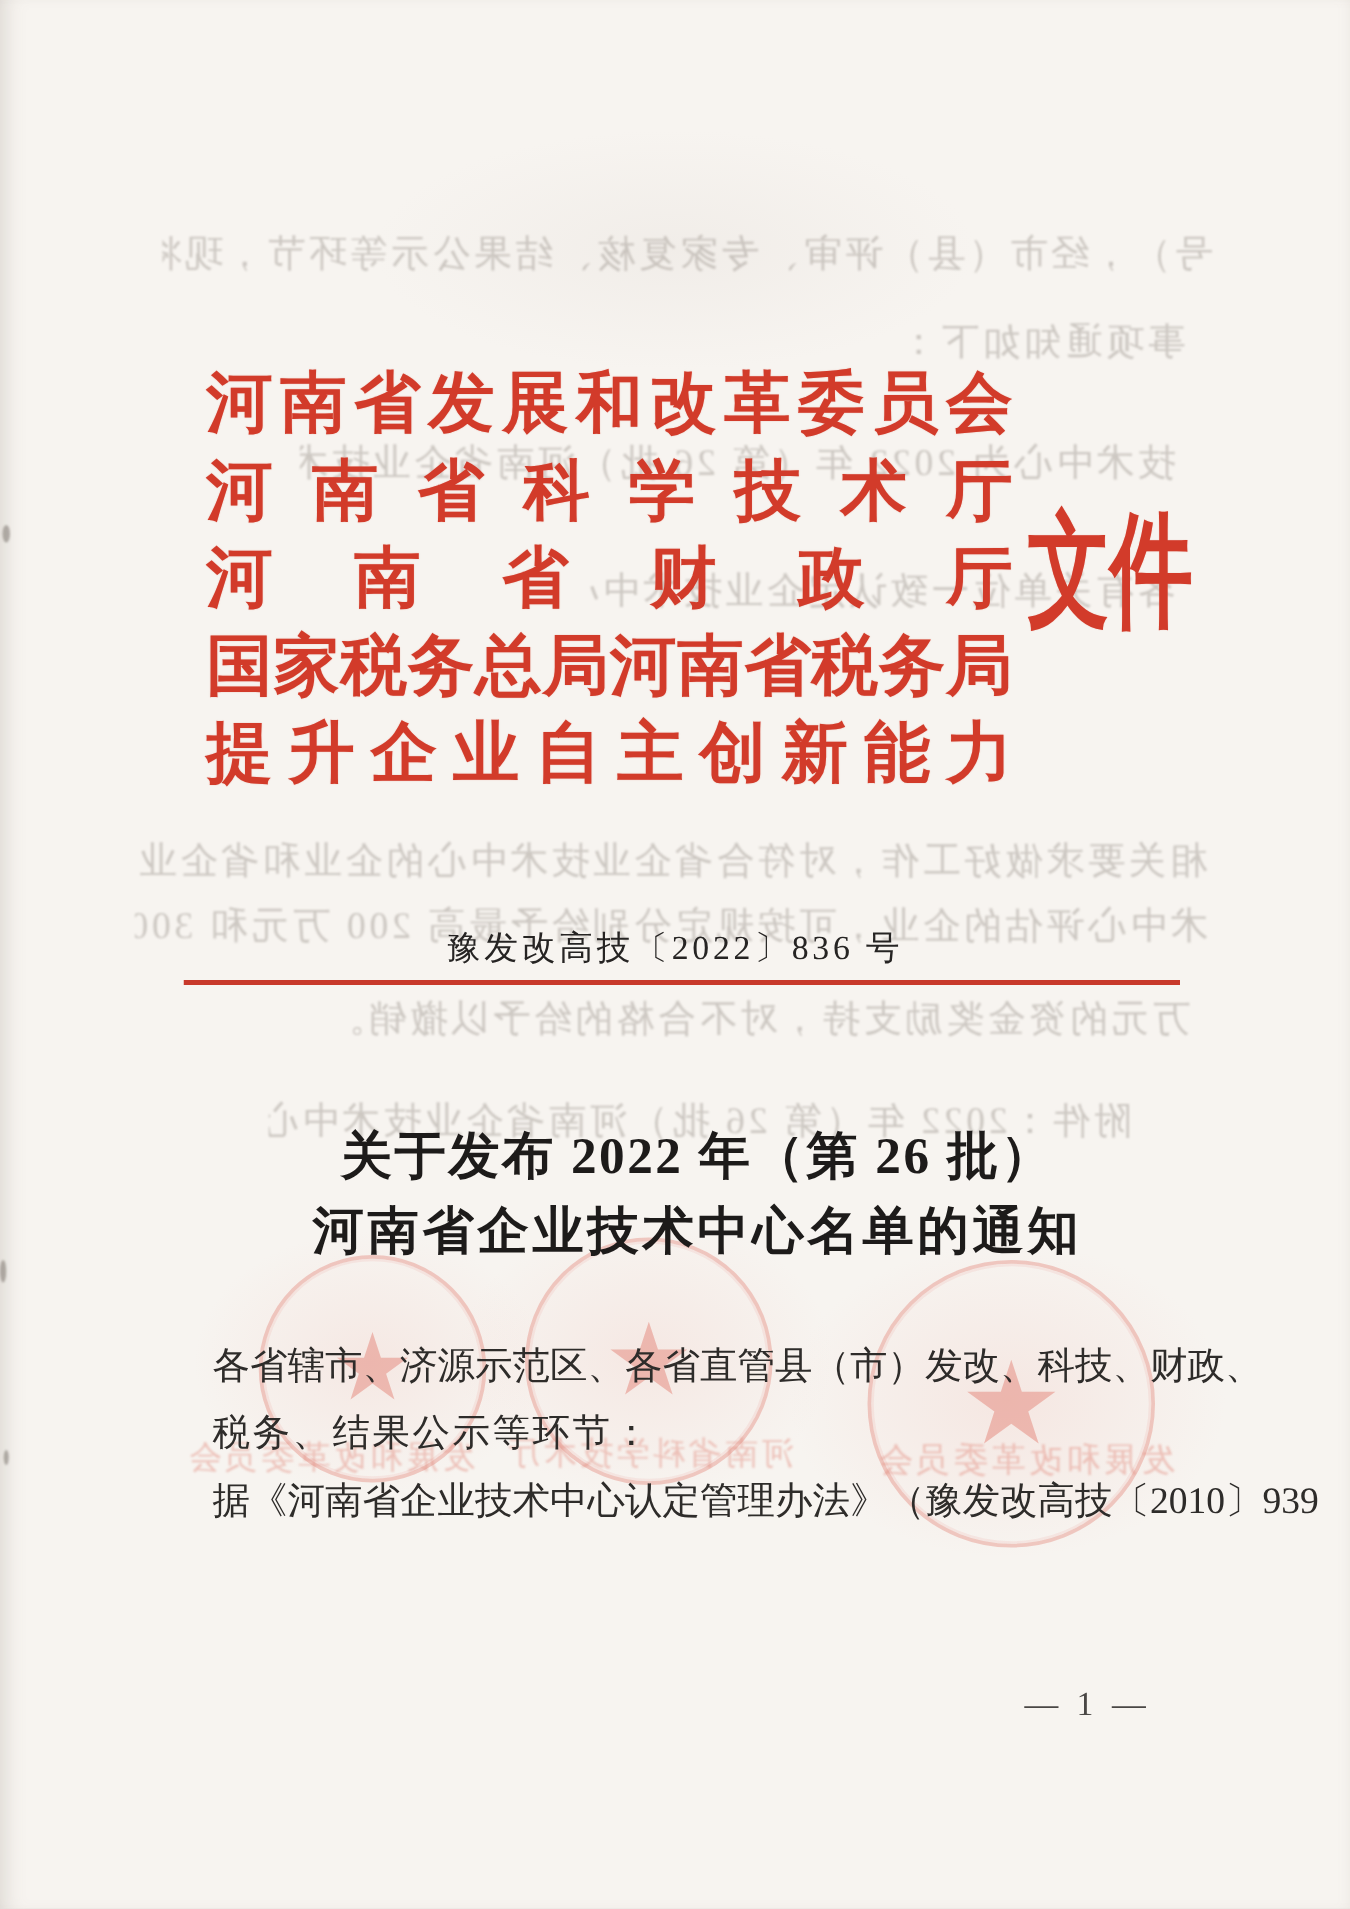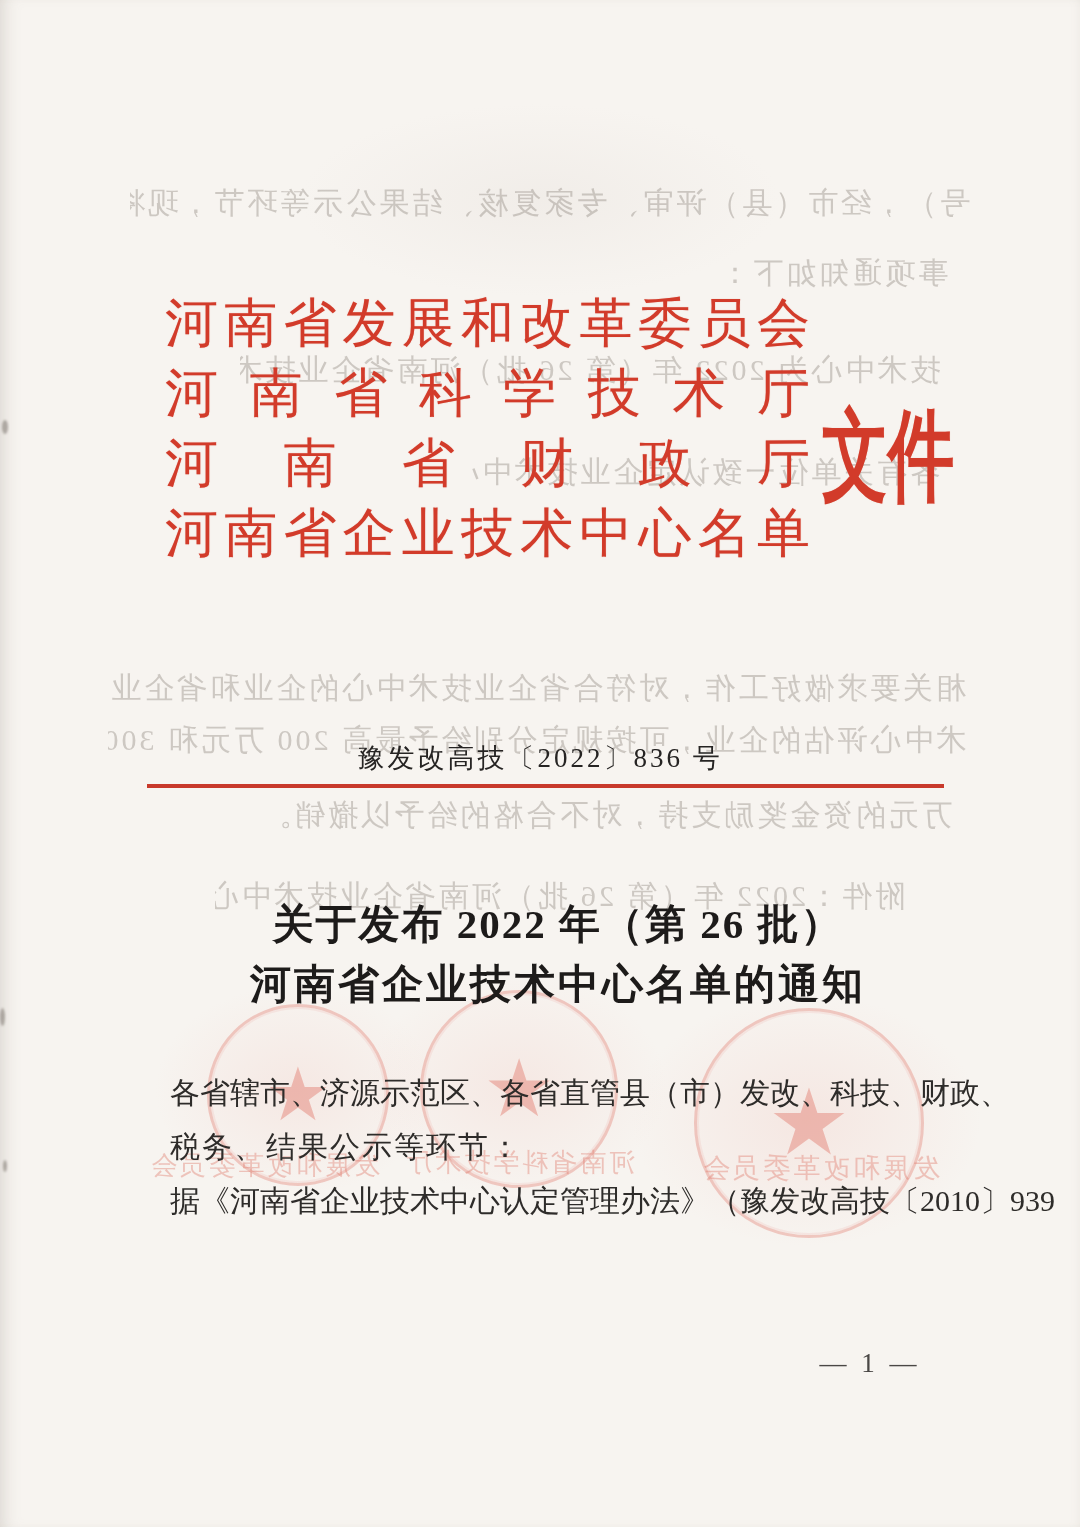--- a/index.html
+++ b/index.html
@@ -38,21 +38,21 @@
     display:flex;align-items:center;justify-content:center;
   }
   .stamp .star{
     color:rgba(226,122,108,.45);
     line-height:1;
   }
   
   .content{position:absolute;z-index:3;left:0;top:0;width:100%;height:100%;}
   .agency-block{
     position:absolute;left:165px;top:288px;width:645px;
-    color:#d23b2a;font-weight:normal;
+    color:#d23b2a;font-weight:bold;
   }
   .agency-line{
     font-size:53px;line-height:70px;height:70px;
     text-align:justify;text-align-last:justify;
     letter-spacing:0;
     text-shadow:0 0 1px rgba(210,59,42,.4);
   }
   .doc-type{
     position:absolute;left:822px;top:402px;
     color:#d23b2a;font-weight:bold;font-size:100px;line-height:110px;
@@ -122,21 +122,22 @@
   <div class="smudge" style="left:2px;top:420px;width:6px;height:14px;"></div>
   <div class="smudge" style="left:0px;top:1008px;width:5px;height:18px;"></div>
   <div class="smudge" style="left:3px;top:1160px;width:4px;height:12px;"></div>
 
   <div class="content">
 
     <div class="agency-block">
       <div class="agency-line">河南省发展和改革委员会</div>
       <div class="agency-line">河南省科学技术厅</div>
       <div class="agency-line">河南省财政厅</div>
-      <div class="agency-line">河南省企业技术中心名单</div>
+      <div class="agency-line">国家税务总局河南省税务局</div>
+      <div class="agency-line">提升企业自主创新能力</div>
     </div>
 
     <div class="doc-type">文件</div>
 
     <div class="doc-number">豫发改高技〔2022〕836 号</div>
 
     <div class="red-rule"></div>
 
     <div class="notice-title">
       <div class="t1">关于发布 2022 年（第 26 批）</div>

